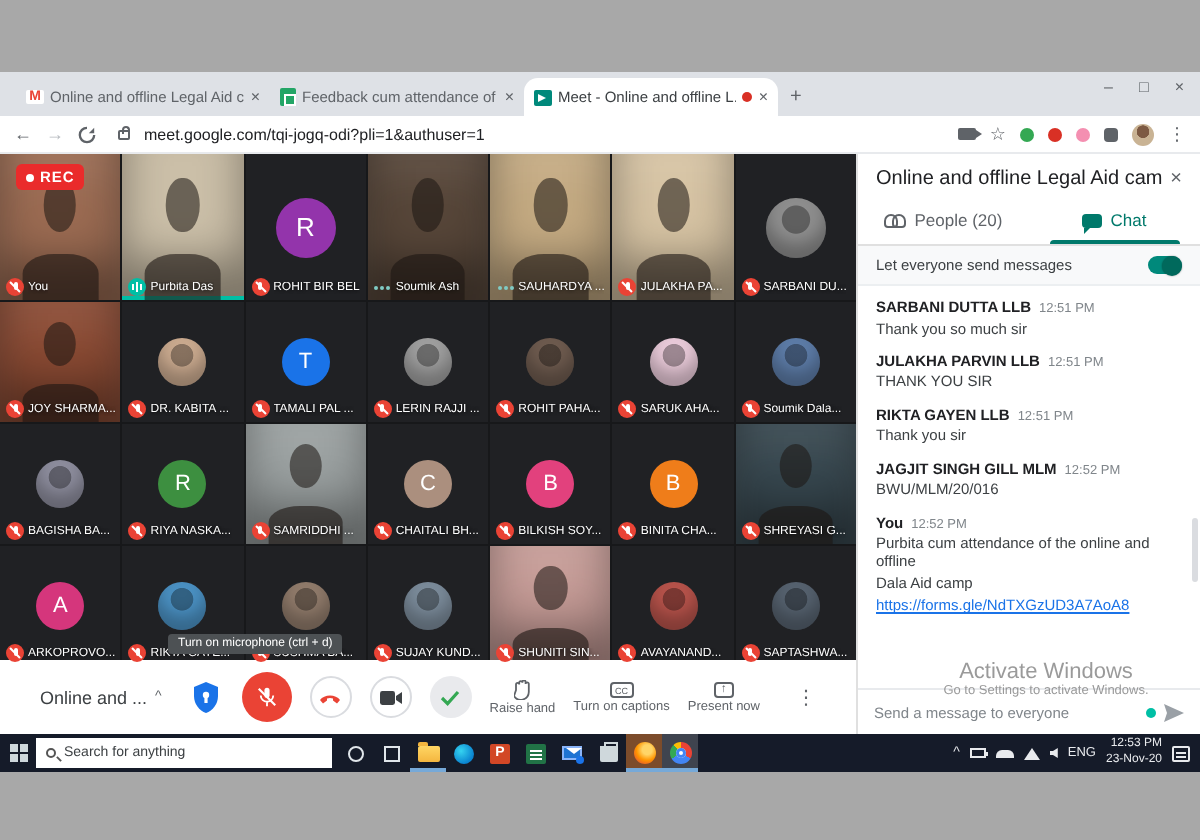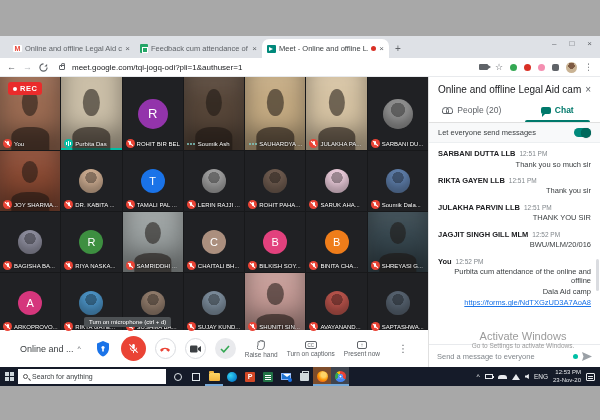--- a/index.html
+++ b/index.html
@@ -80,32 +80,32 @@
   .moredots { font-size:10px; color:#5f6368; }
   .tooltip { position:absolute; top:-13px; left:84px; background:#4d5154; color:#fff; font-size:6px; padding:2px 5px; border-radius:2px; white-space:nowrap; z-index:4; }
 
   
   .chat { width:172px; background:#fff; border-left:1px solid #e0e0e0; display:flex; flex-direction:column; position:relative; }
   .chat-head { display:flex; align-items:center; padding:7px 9px 3px; gap:4px; }
   .chat-title { font-size:10px; color:#202124; flex:1; white-space:nowrap; overflow:hidden; }
   .chat-close { font-size:10px; color:#5f6368; }
   .chat-tabs { display:flex; height:25px; border-bottom:1px solid #e0e0e0; }
   .ctab { flex:1; display:flex; align-items:center; justify-content:center; gap:4px; font-size:8.5px; color:#5f6368; position:relative; }
-  .ctab.active { color:#00796b; font-weight:bold; }
+  .ctab.active { color:#00796b; font-weight:normal; }
   .ctab.active::after { content:""; position:absolute; left:12%; right:12%; bottom:0; height:2px; background:#00796b; border-radius:2px 2px 0 0; }
   .ppl-ic { width:11px; height:8px; position:relative; }
   .ppl-ic::before,.ppl-ic::after { content:""; position:absolute; bottom:0; width:5px; height:5px; border:1px solid #5f6368; border-radius:50% 50% 2px 2px; }
   .ppl-ic::before { left:0; } .ppl-ic::after { right:0; }
   .bub-ic { width:10px; height:7px; background:#00796b; border-radius:2px; position:relative; }
   .bub-ic::after { content:""; position:absolute; left:1px; bottom:-3px; border-top:3px solid #00796b; border-right:3px solid transparent; }
   .togglerow { display:flex; align-items:center; justify-content:space-between; padding:5px 9px; background:#f8f9fa; border-bottom:1px solid #eceff1; }
   .togglelabel { font-size:7.5px; color:#3c4043; }
   .toggle { width:17px; height:9px; border-radius:5px; background:#00897b; position:relative; }
   .toggle::after { content:""; position:absolute; right:0px; top:-0.5px; width:10px; height:10px; border-radius:50%; background:#00695c; box-shadow:0 0 1px rgba(0,0,0,.4); }
-  .msgs { flex:1; padding:6px 9px 0; overflow:hidden;text-align:right; }
+  .msgs { flex:1; padding:6px 9px 0; overflow:hidden; }
   .msg { margin-bottom:7px; }
   .mhead { display:flex; align-items:baseline; gap:4px; }
   .mauthor { font-size:7.5px; font-weight:bold; color:#202124; white-space:nowrap; }
   .mtime { font-size:6.5px; color:#80868b; }
   .mline { font-size:7.5px; color:#3c4043; margin-top:1.5px; line-height:1.25; }
   .mlink { font-size:7.5px; color:#1a73e8; text-decoration:underline; word-break:break-all; display:block; margin-top:1.5px; }
   .chat-input { height:23px; border-top:1px solid #e8eaed; display:flex; align-items:center; padding:0 8px; gap:4px; }
   .cplaceholder { flex:1; font-size:7.5px; color:#80868b; white-space:nowrap; overflow:hidden; }
   .tealdot { width:5px; height:5px; border-radius:50%; background:#00bfa5; }
   .chat-scroll { position:absolute; right:1px; top:182px; width:3px; height:32px; background:#dadce0; border-radius:2px; }
@@ -529,35 +529,35 @@
       <span class="mauthor">SARBANI DUTTA LLB</span>
       <span class="mtime">12:51 PM</span>
     </div>
     <div class="mbody">
               <div class="mline">Thank you so much sir</div>
             </div>
   </div>
 
   <div class="msg">
     <div class="mhead">
+      <span class="mauthor">JULAKHA PARVIN LLB</span>
+      <span class="mtime">12:51 PM</span>
+    </div>
+    <div class="mbody">
+              <div class="mline">THANK YOU SIR</div>
+            </div>
+  </div>
+
+  <div class="msg">
+    <div class="mhead">
       <span class="mauthor">RIKTA GAYEN LLB</span>
       <span class="mtime">12:51 PM</span>
     </div>
     <div class="mbody">
               <div class="mline">Thank you sir</div>
-            </div>
-  </div>
-
-  <div class="msg">
-    <div class="mhead">
-      <span class="mauthor">JULAKHA PARVIN LLB</span>
-      <span class="mtime">12:51 PM</span>
-    </div>
-    <div class="mbody">
-              <div class="mline">THANK YOU SIR</div>
             </div>
   </div>
 
   <div class="msg">
     <div class="mhead">
       <span class="mauthor">JAGJIT SINGH GILL MLM</span>
       <span class="mtime">12:52 PM</span>
     </div>
     <div class="mbody">
               <div class="mline">BWU/MLM/20/016</div>

